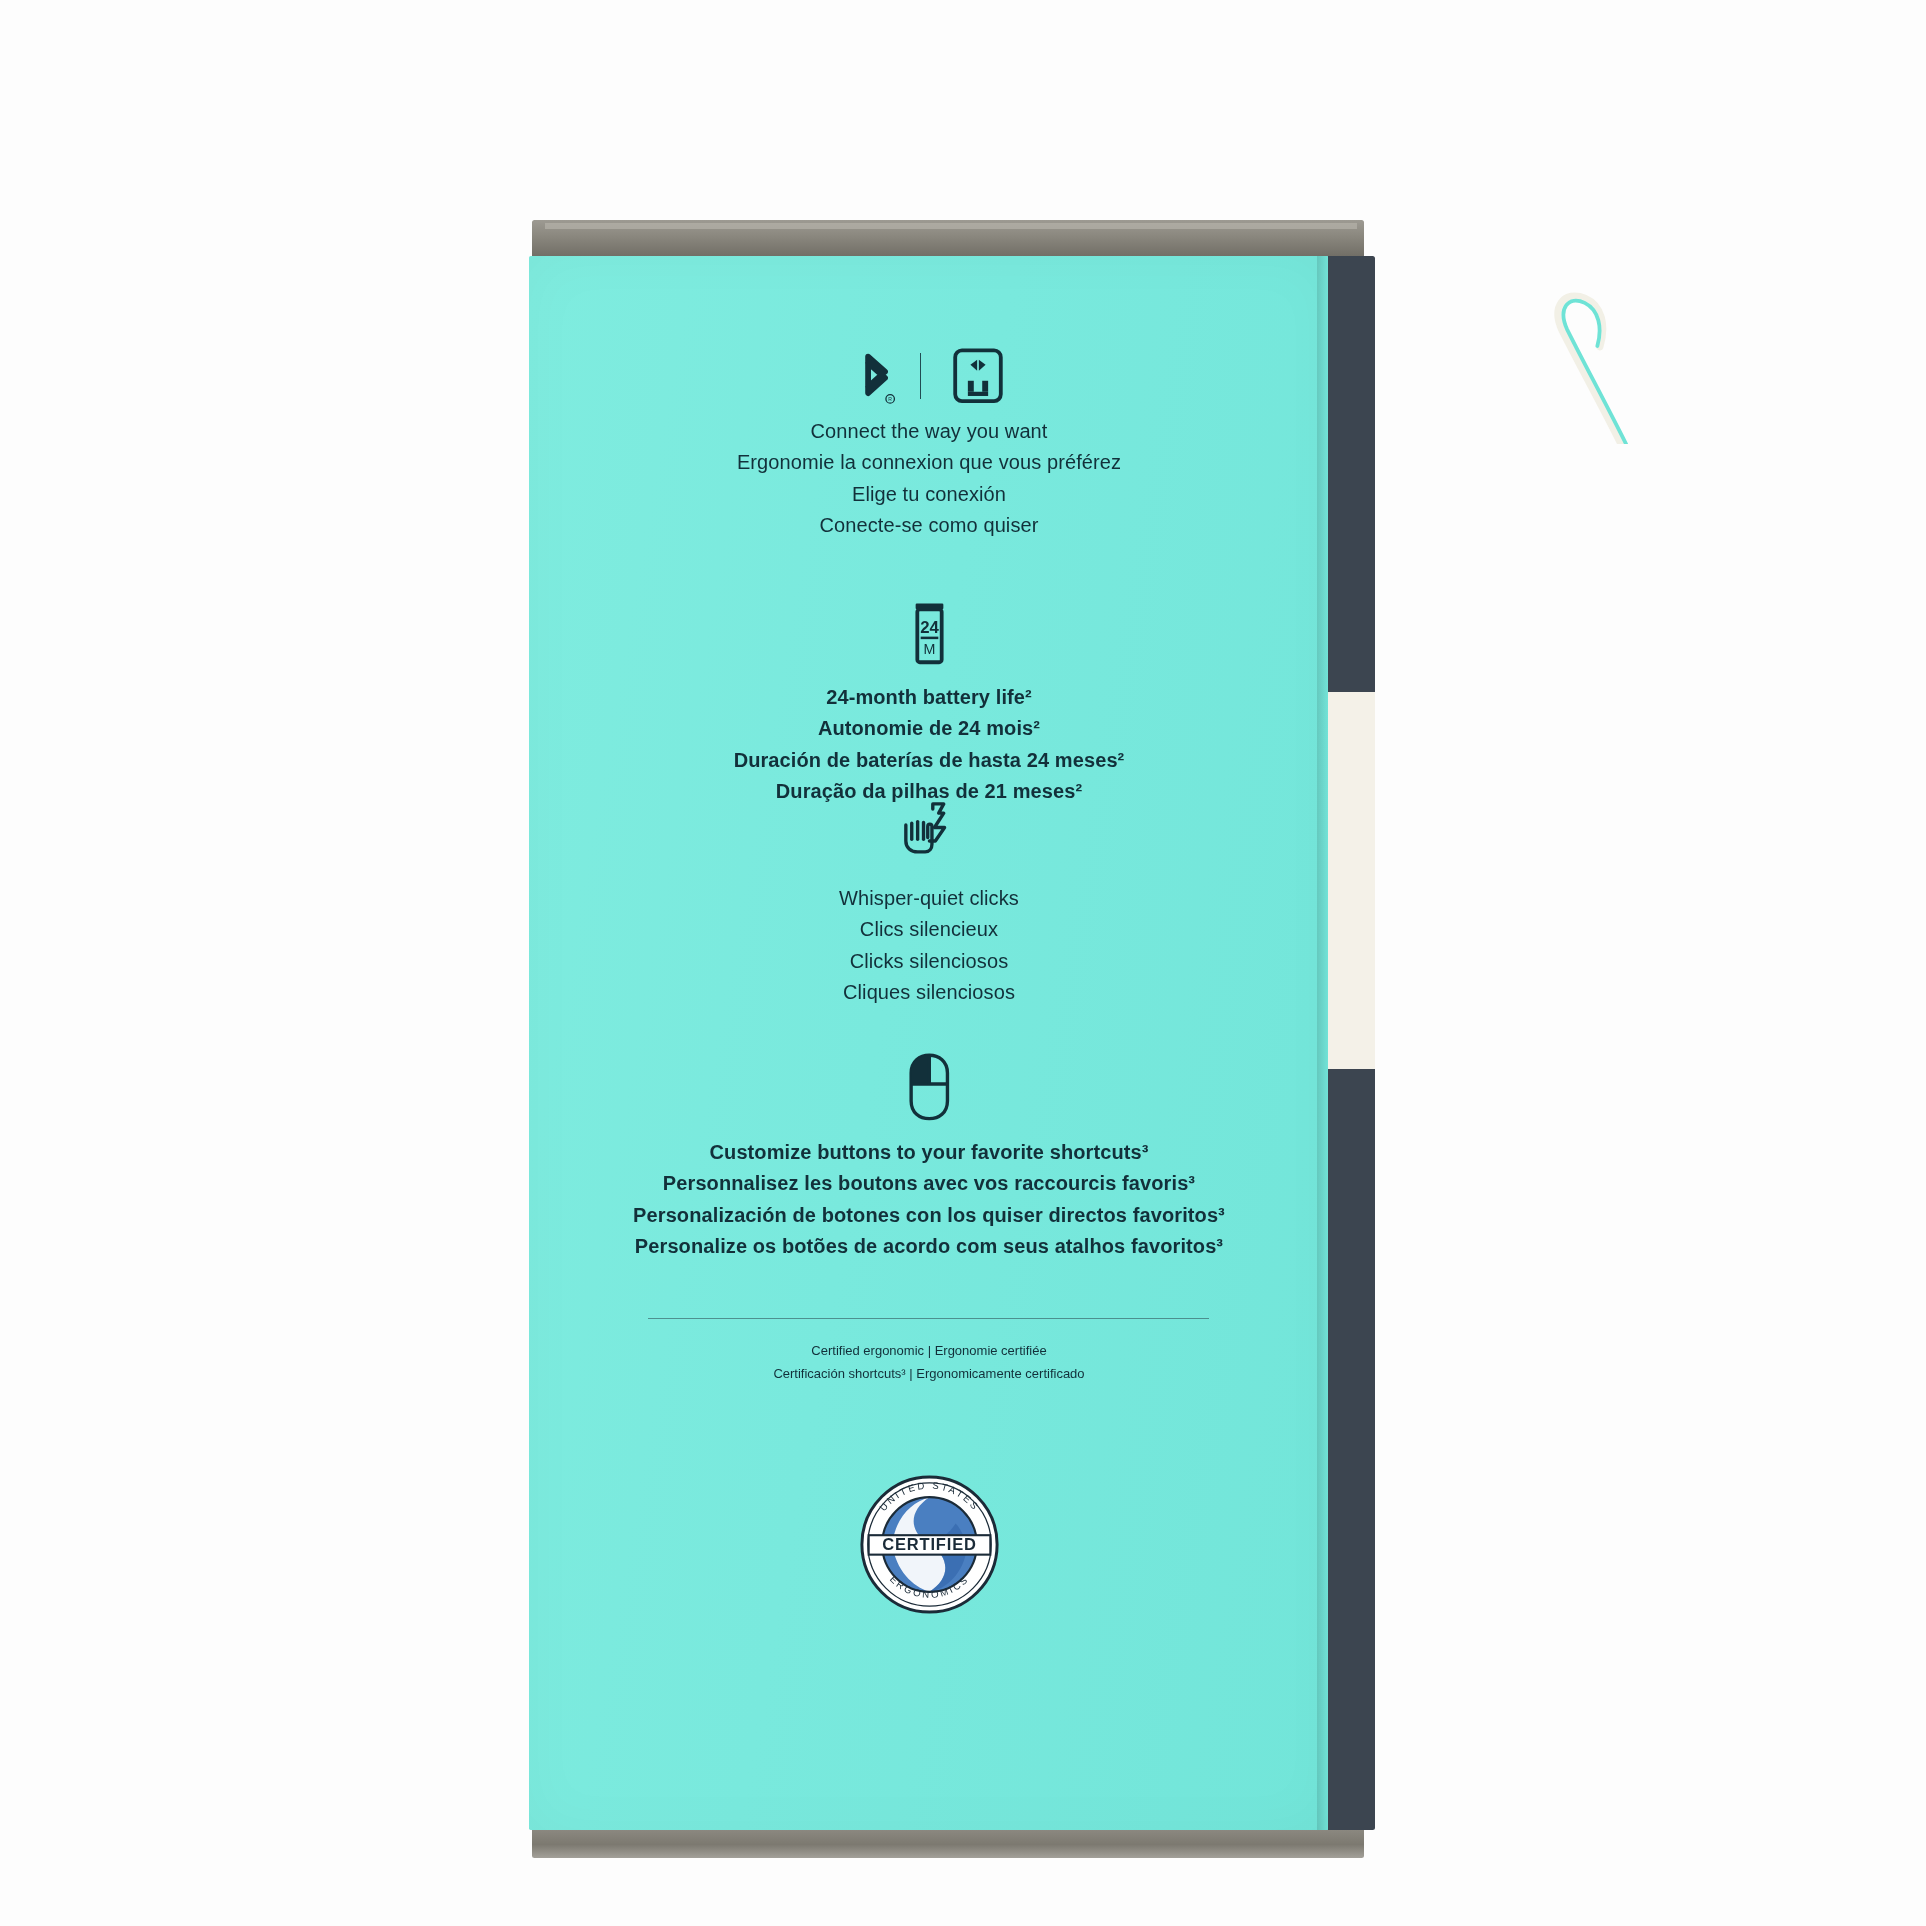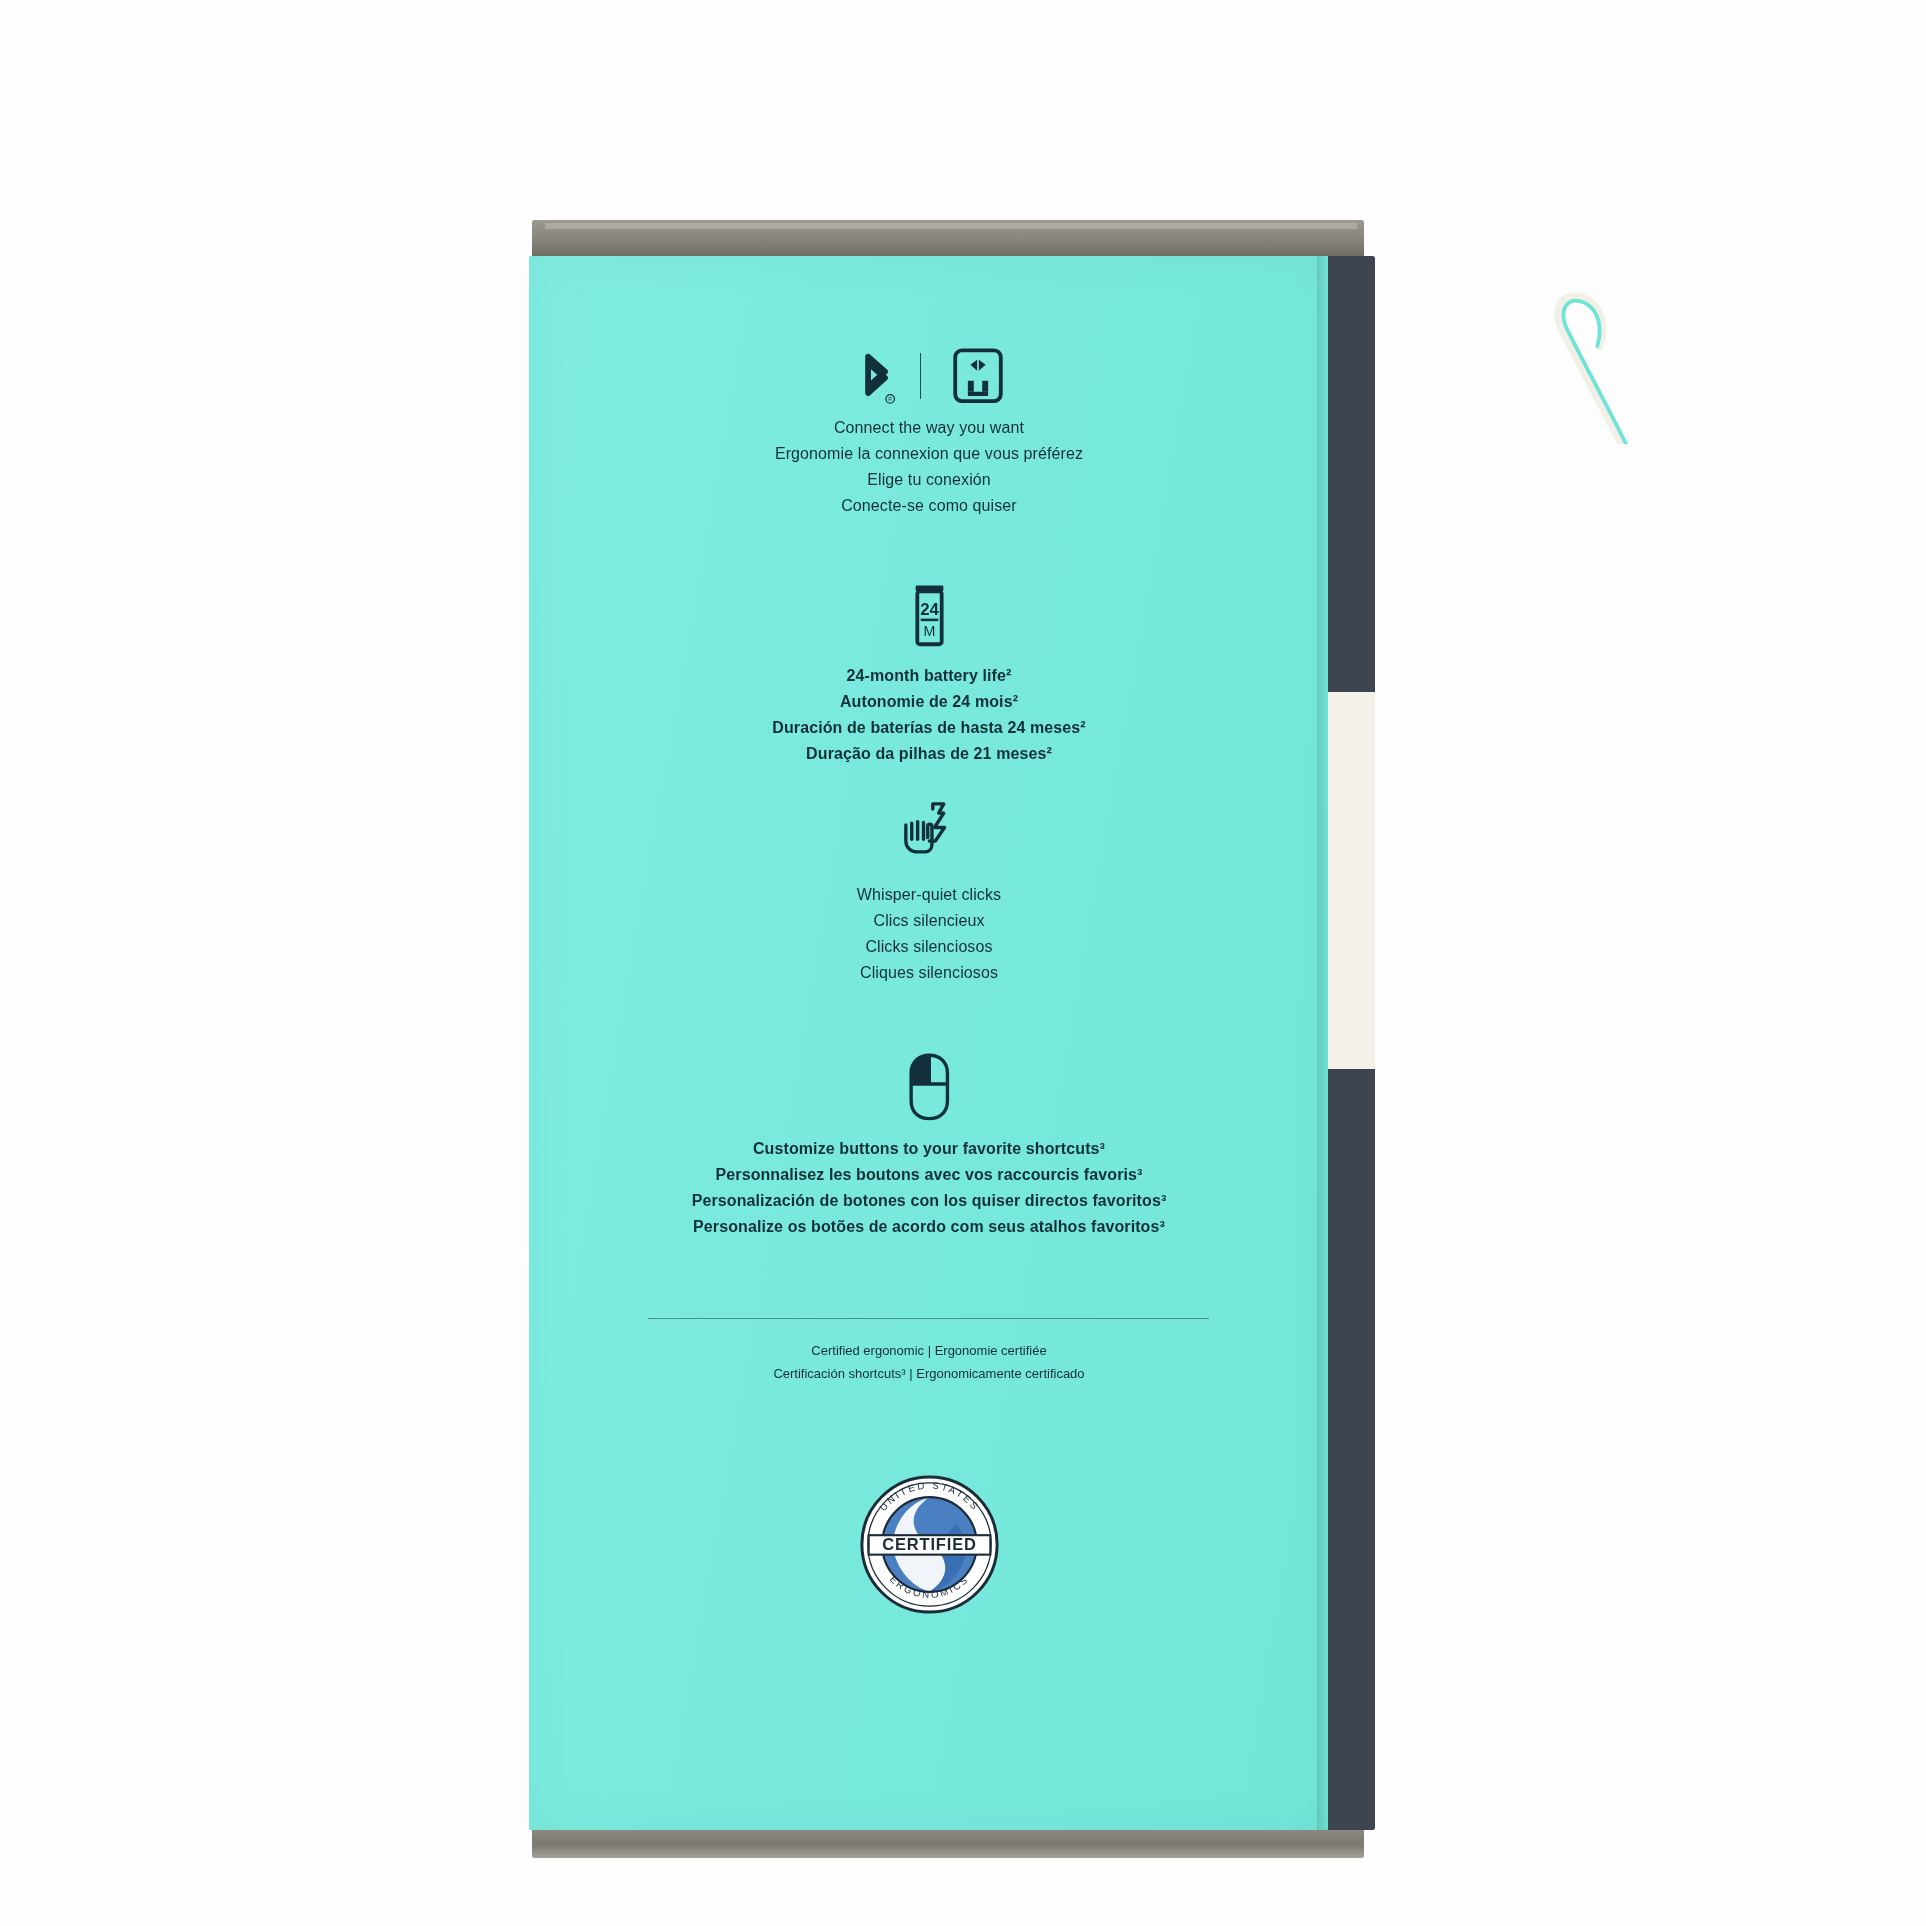--- a/index.html
+++ b/index.html
@@ -127,21 +127,21 @@
     text-align: center;
   }
   .feature .icon-wrap {
     display: flex;
     justify-content: center;
     align-items: flex-end;
     margin-bottom: 14.4px;
   }
   .feature .lines p {
     margin: 0 0 5.1px 0;
-    font-size: 16px;
+    font-size: 20px;
     line-height: 1.30;
     color: #12303a;
     letter-spacing: 0.1px;
     font-family: "Liberation Sans", sans-serif;
   }
   .feature .lines p.bold {
     font-weight: 700;
   }
 
   
@@ -153,21 +153,21 @@
     gap: 23px;
   }
   .divider-v {
     width: 1.3px;
     height: 46px;
     background: #12303a;
     opacity: .85;
   }
 
   
-  #feature-battery { top: 320px; }
+  #feature-battery { top: 338px; }
 
   
   #feature-quiet { top: 541px; }
 
   
   #feature-buttons { top: 795px; font-weight: bold; }
 
   
   .rule {
     position: absolute;

